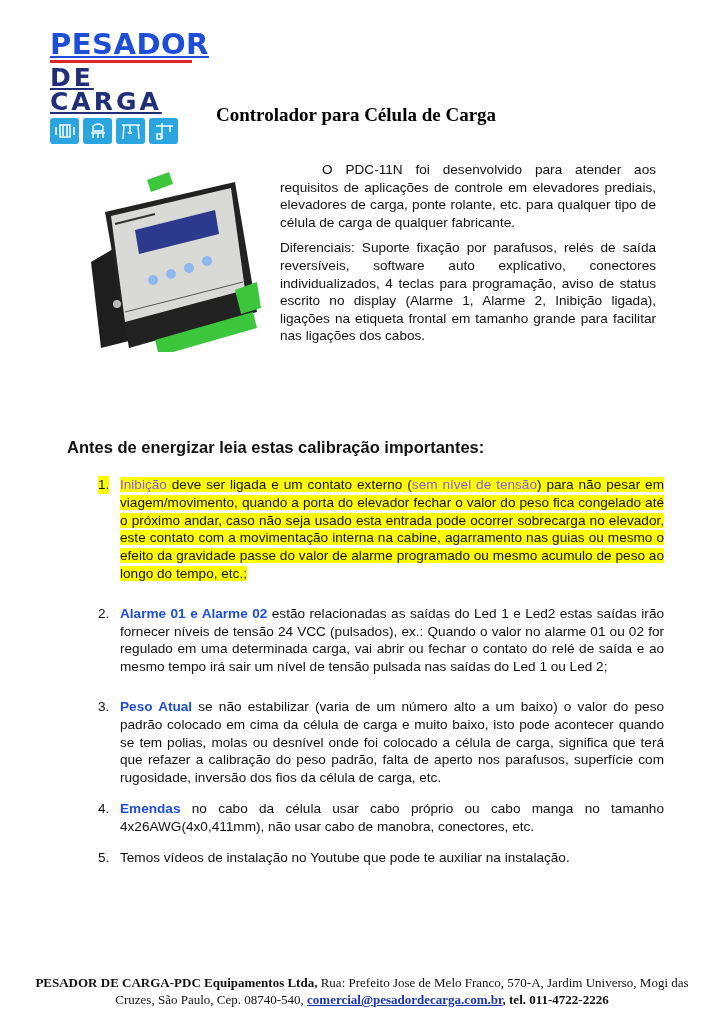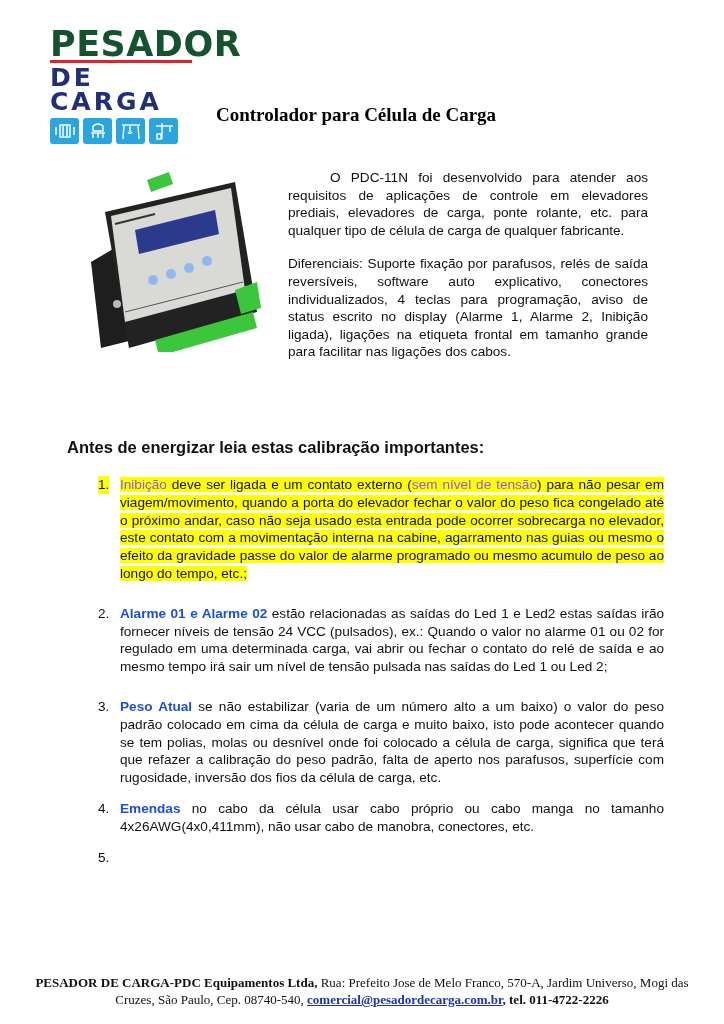--- a/index.html
+++ b/index.html
@@ -1,35 +1,35 @@
 <!DOCTYPE html>
 <html><head>
 <meta charset="utf-8">
 <style>
   html, body { margin: 0; padding: 0; background: #ffffff; }
   body { width: 724px; height: 1024px; position: relative; overflow: hidden; font-family: "Liberation Sans", sans-serif; color: #111; }
 
   
   .logo { position: absolute; left: 50px; top: 30px; width: 145px; }
-  .logo-line1 { font-family: "DejaVu Sans", sans-serif; font-weight: bold; color: #14532d; font-size: 35px; letter-spacing: 0.5px; line-height: 28px; }
+  .logo-line1 { font-family: "DejaVu Sans", sans-serif; font-weight: bold; color: #1d4ed8; font-size: 29px; letter-spacing: 0.5px; line-height: 28px; text-decoration: underline; }
   .logo-bar { height: 3px; background: #e0242b; margin: 2px 0 3px 0; width: 142px; }
-  .logo-line2 { font-family: "DejaVu Sans", sans-serif; font-weight: bold; color: #1f2f7a; font-size: 25px; letter-spacing: 3px; line-height: 24px; }
+  .logo-line2 { font-family: "DejaVu Sans", sans-serif; font-weight: bold; color: #1f2f7a; font-size: 25px; letter-spacing: 3px; line-height: 24px; text-decoration: underline; }
   .logo-icons { display: flex; gap: 4px; margin-top: 4px; }
   .logo-icon { width: 29px; height: 26px; background: #2aa5df; border-radius: 3px; display: flex; align-items: center; justify-content: center; }
   .logo-icon svg { width: 22px; height: 20px; }
 
   
   .title { position: absolute; left: 216px; top: 104px; font-family: "Liberation Serif", serif; font-weight: bold; font-size: 19px; color: #000; }
 
   
   .product { position: absolute; left: 85px; top: 172px; width: 180px; height: 180px; }
 
   
   .intro { position: absolute; left: 272px; top: 153px; width: 392px; font-size: 13.6px; line-height: 17.6px; text-align: justify; }
-  .intro p { margin: 16px; }
+  .intro p { margin: 8px; }
   .intro .indent { text-indent: 42px; }
 
   
   .section-heading { position: absolute; left: 67px; top: 438px; font-weight: bold; font-size: 16.5px; color: #111; }
 
   
   .notes { position: absolute; left: 98px; top: 476px; width: 566px; margin: 0; padding: 0; list-style: none; font-size: 13.6px; line-height: 17.8px; }
   .notes li { position: relative; padding-left: 22px; text-align: justify; }
   .notes .num { position: absolute; left: 0; top: 0; }
   .notes .red { color: #1d4ed8; font-weight: bold; }
@@ -146,18 +146,19 @@
   <li class="n3">
     <span class="num">3.</span>
     <span class="red">Peso Atual</span><span> se não estabilizar (varia de um número alto a um baixo) o valor do peso padrão colocado em cima da célula de carga e muito baixo, isto pode acontecer quando se tem polias, molas ou desnível onde foi colocado a célula de carga, significa que terá que refazer a calibração do peso padrão, falta de aperto nos parafusos, superfície com rugosidade, inversão dos fios da célula de carga, etc.</span>
   </li>
   <li class="n4">
     <span class="num">4.</span>
     <span class="red">Emendas</span><span> no cabo da célula usar cabo próprio ou cabo manga no tamanho 4x26AWG(4x0,411mm), não usar cabo de manobra, conectores, etc.</span>
   </li>
   <li class="n5">
     <span class="num">5.</span>
+    <span>Temos vídeos de instalação no Youtube que pode te auxiliar na instalação.</span>
   </li>
 </ol>
 
 <div class="footer">
   <b>PESADOR DE CARGA-PDC Equipamentos Ltda,</b><span> Rua: Prefeito Jose de Melo Franco, 570-A, Jardim Universo, Mogi das Cruzes, São Paulo, Cep. 08740-540, </span><a>comercial@pesadordecarga.com.br</a><b>, tel. 011-4722-2226</b>
 </div>
 
 </body></html>

